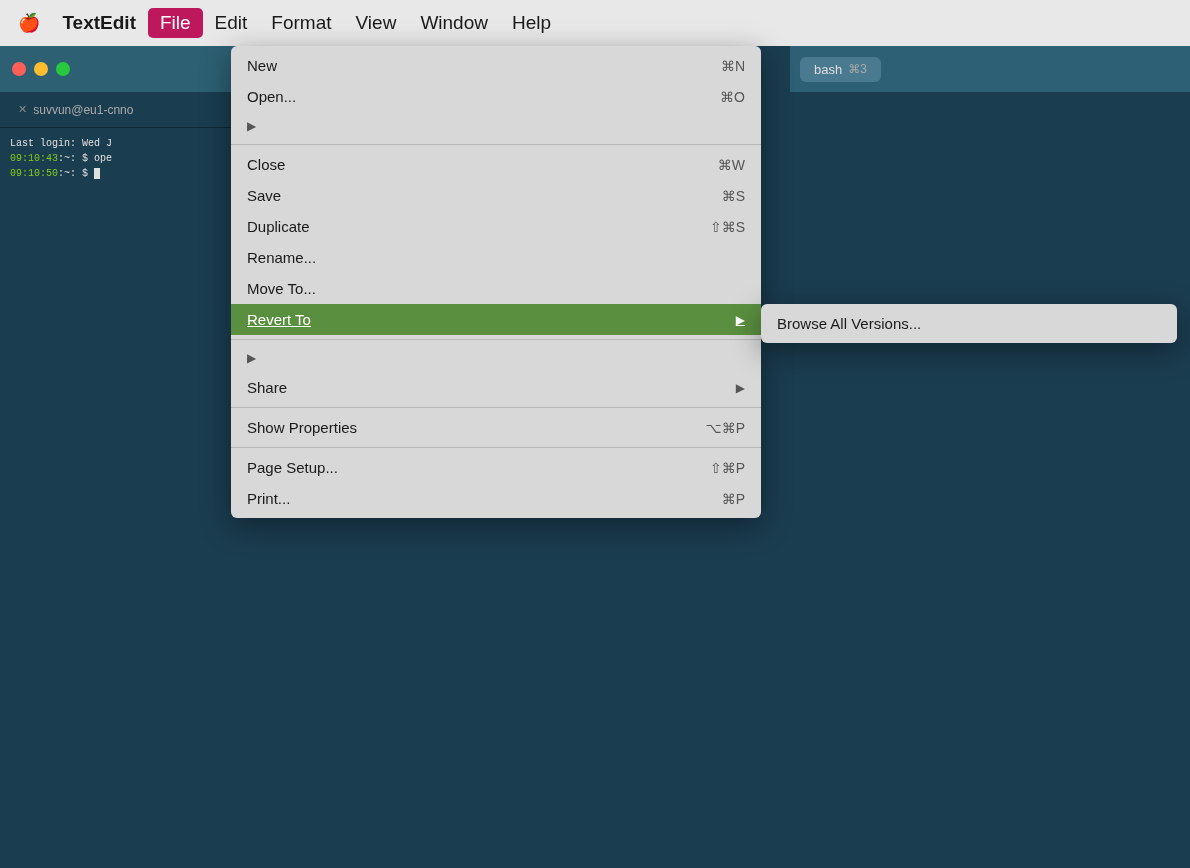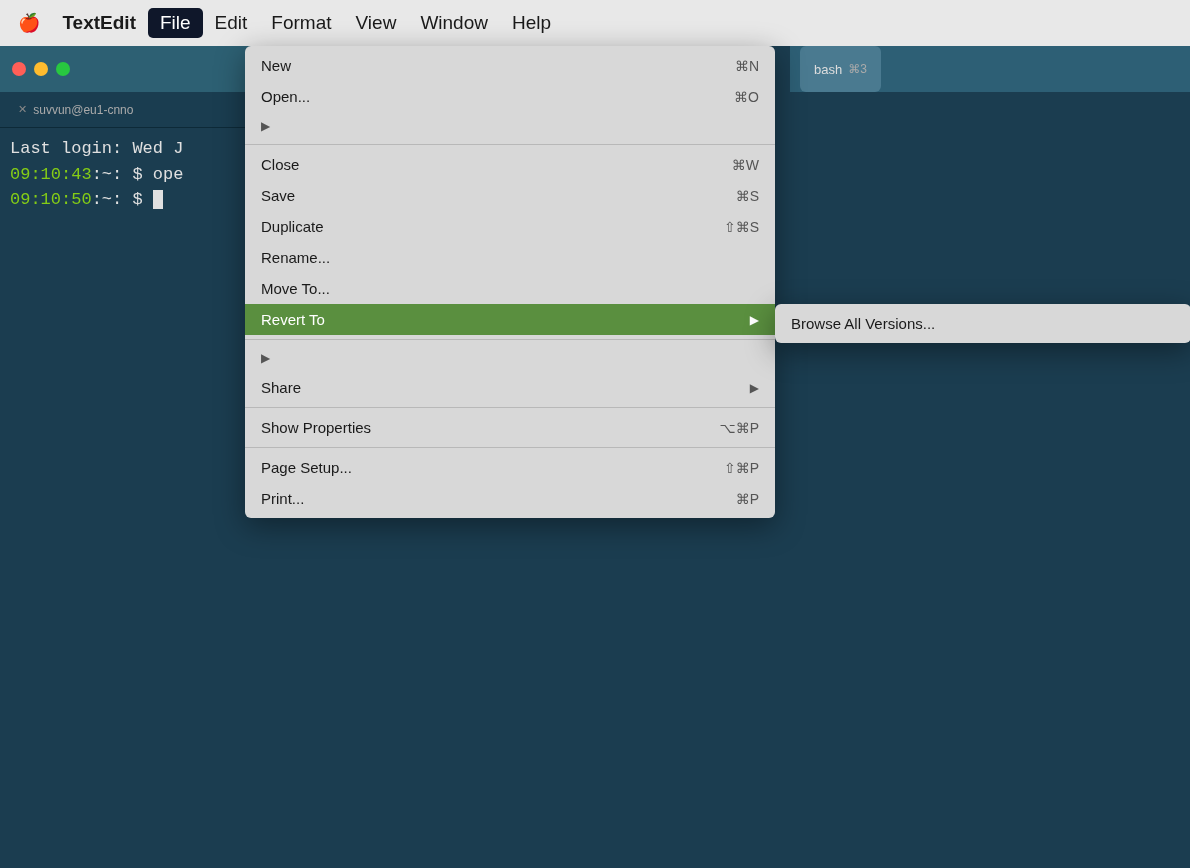--- a/index.html
+++ b/index.html
@@ -38,21 +38,21 @@
     .menubar-item.apple {
       font-size: 18px;
       padding: 4px 10px;
     }
 
     .menubar-item.app-name {
       font-weight: 700;
     }
 
     .menubar-item.active {
-      background: #0f172a;
+      background: #be185d;
       color: white;
       text-align: center;
     }
 
     
     .terminal-bg {
       position: absolute;
       top: 46px;
       left: 0;
       right: 0;
@@ -107,21 +107,21 @@
 
     .terminal-tab .x {
       font-size: 11px;
       color: #888;
     }
 
     .terminal-content {
       background: #1b3d50;
       padding: 8px 10px;
       font-family: 'Menlo', 'Monaco', 'Courier New', monospace;
-      font-size: 17px;
+      font-size: 10px;
       line-height: 1.5;
       color: #e0e0e0;
     }
 
     .terminal-line-time {
       color: #84cc16;
     }
 
     
     .right-area {
@@ -132,20 +132,21 @@
       bottom: 0;
       background: #1b3d50;
       display: flex;
       flex-direction: column;
     }
 
     .right-tab-bar {
       height: 46px;
       background: #2d5f75;
       display: flex;
+      align-items: center;
       padding: 0 10px;
       gap: 6px;
     }
 
     .right-tab {
       background: #4a7a90;
       border-radius: 6px;
       padding: 5px 14px;
       font-size: 13px;
       color: #ddd;
@@ -156,21 +157,21 @@
 
     .right-tab .shortcut {
       font-size: 12px;
       color: #aaa;
     }
 
     
     .dropdown-overlay {
       position: absolute;
       top: 46px;
-      left: 245px;
+      left: 231px;
       width: 530px;
       z-index: 200;
     }
 
     .dropdown-menu {
       background: #d8d8d8;
       border-radius: 6px;
       box-shadow: 0 8px 30px rgba(0,0,0,0.4);
       overflow: visible;
       position: relative;
@@ -323,21 +324,21 @@
       <div class="menu-item">
         <span class="label">Duplicate</span>
         <span class="shortcut">⇧⌘S</span>
       </div>
       <div class="menu-item">
         <span class="label">Rename...</span>
       </div>
       <div class="menu-item">
         <span class="label">Move To...</span>
       </div>
-      <div class="menu-item highlighted" style="position:relative;">
+      <div class="menu-item highlighted" style="position:relative;text-decoration:underline;">
         <span class="label">Revert To</span>
         <span class="arrow">▶</span>
 
         <div class="submenu">
           <div class="submenu-item">
             <span>Browse All Versions...</span>
           </div>
         </div>
       </div>
     </div>

